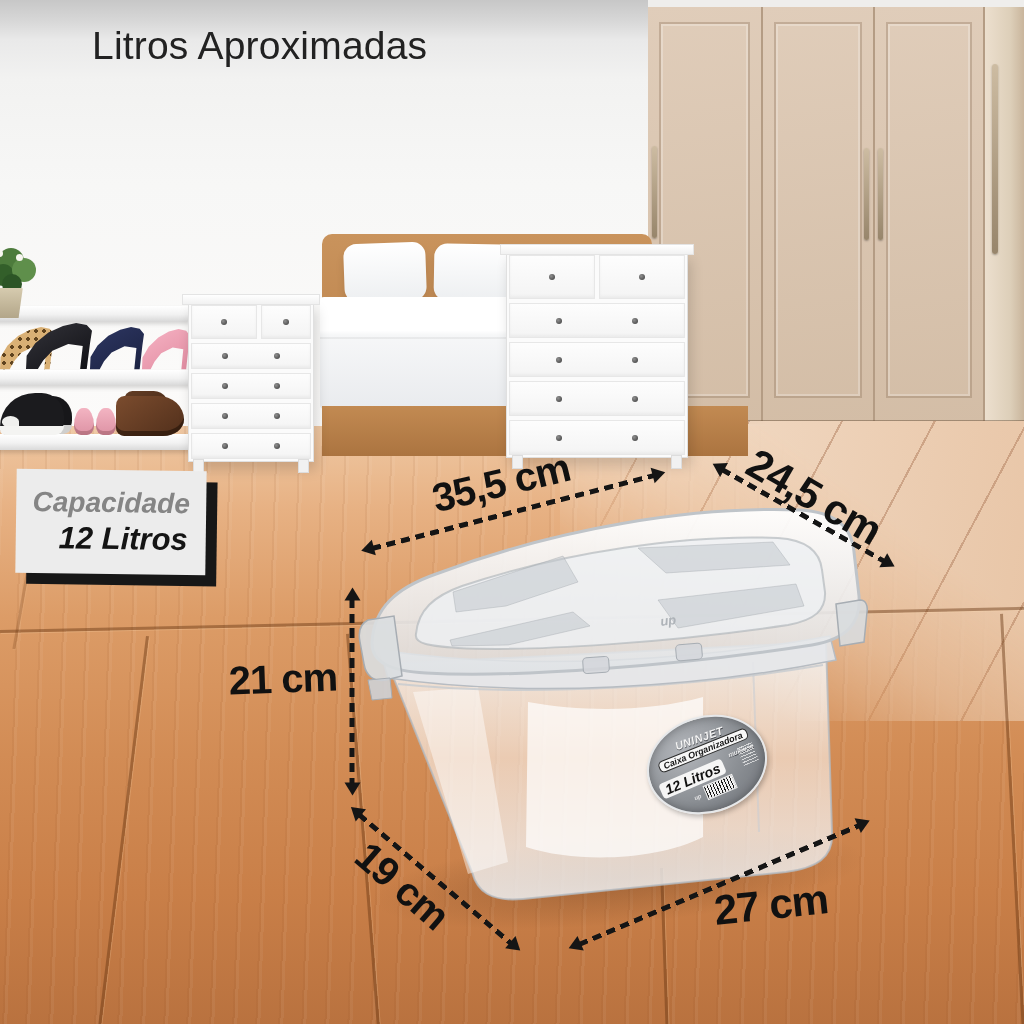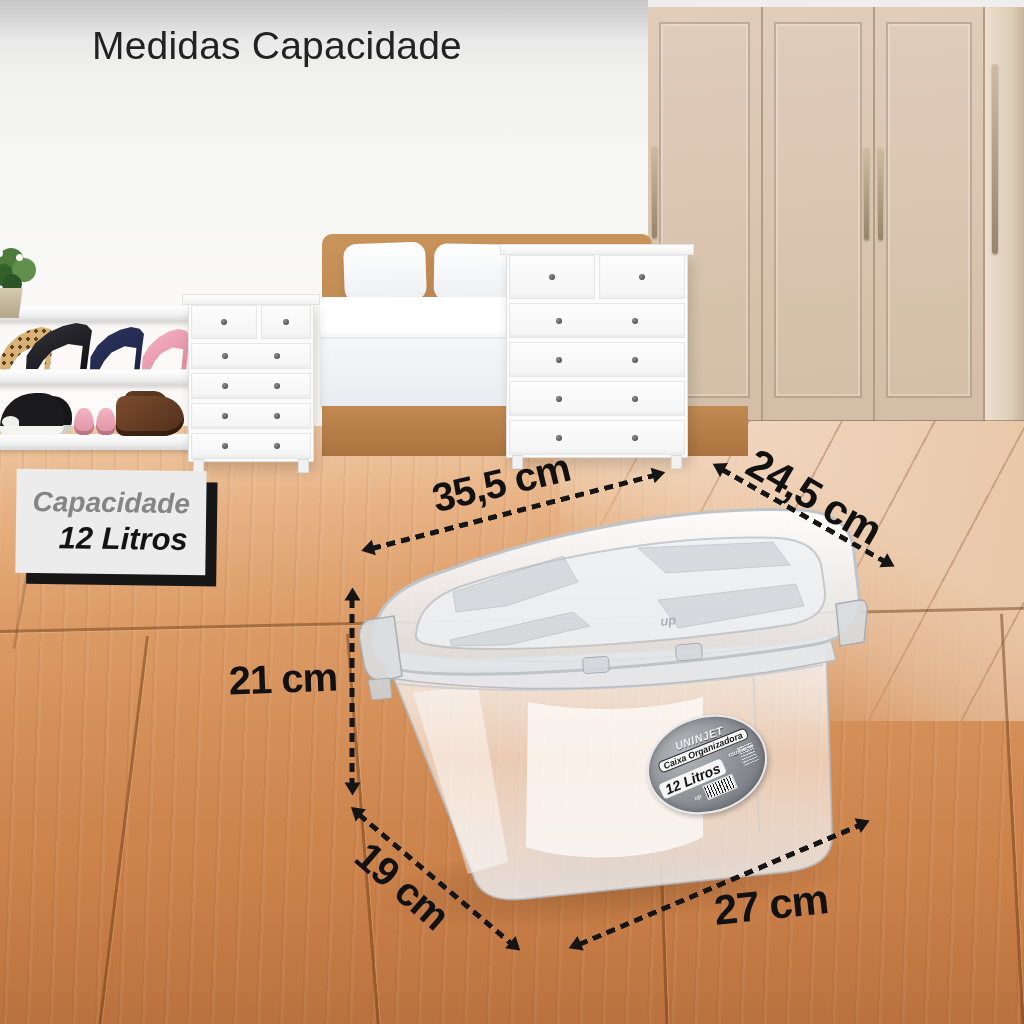--- a/index.html
+++ b/index.html
@@ -284,21 +284,21 @@
     <div class="lbl-name">Caixa Organizadora</div>
     <div class="lbl-type">multiuso</div>
     <div class="lbl-vol">12 Litros</div>
     <div class="lbl-bottom">
       <span class="lbl-up">up</span>
       <span class="barcode"></span>
     </div>
     <div class="fineprint"></div>
   </div>
 
-  <h1 class="title">Medidas Capacidade</h1>
+  <h1 class="title">Litros Aproximadas</h1>
 
   <div class="badge">
     <div class="cap">Capacidade</div>
     <div class="val">12 Litros</div>
   </div>
 
   <div class="dim-arrow" style="left:372px;top:546px;width:292px;transform:rotate(-14.5deg)"></div>
   <div class="dim-arrow" style="left:722px;top:467px;width:187px;transform:rotate(29.5deg)"></div>
   <div class="dim-arrow" style="left:352px;top:596px;width:186px;transform:rotate(90deg)"></div>
   <div class="dim-arrow" style="left:359px;top:812px;width:200px;transform:rotate(40.3deg)"></div>

